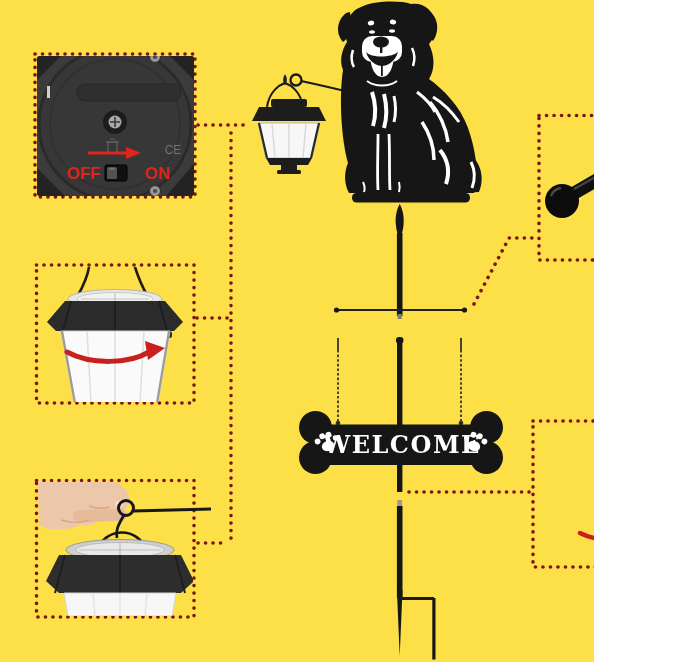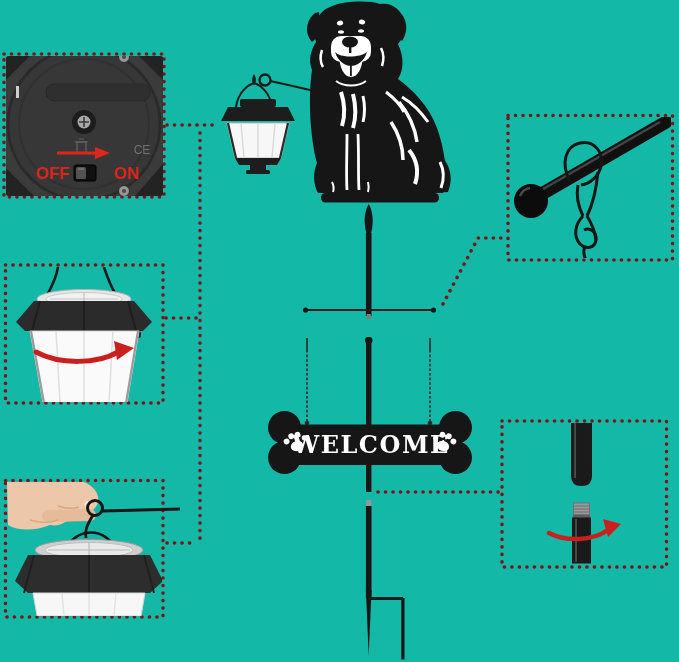--- a/index.html
+++ b/index.html
@@ -1,17 +1,17 @@
 <!DOCTYPE html>
 <html><head>
 <meta charset="utf-8">
 <style>
   html,body{margin:0;padding:0;background:#fff;}
-  .stage{position:relative;width:679px;height:662px;background:#14b8a6;overflow:hidden;
-         font-family:"Liberation Sans",sans-serif;}
+  .stage{position:relative;width:563px;height:662px;background:#fde047;overflow:hidden;
+         font-family:"Liberation Sans",sans-serif;padding-left:31px;}
   svg{display:block;}
   .welcome-text{font-family:"DejaVu Serif",serif;font-weight:bold;font-size:24px;
                 letter-spacing:1.5px;fill:#ffffff;}
   .red-label{font-family:"Liberation Sans",sans-serif;font-weight:bold;font-size:17px;}
   .ce-mark{font-family:"Liberation Sans",sans-serif;font-size:12px;fill:#7d7d7d;opacity:.85;}
 </style>
 </head>
 <body>
 
 <div class="stage">

